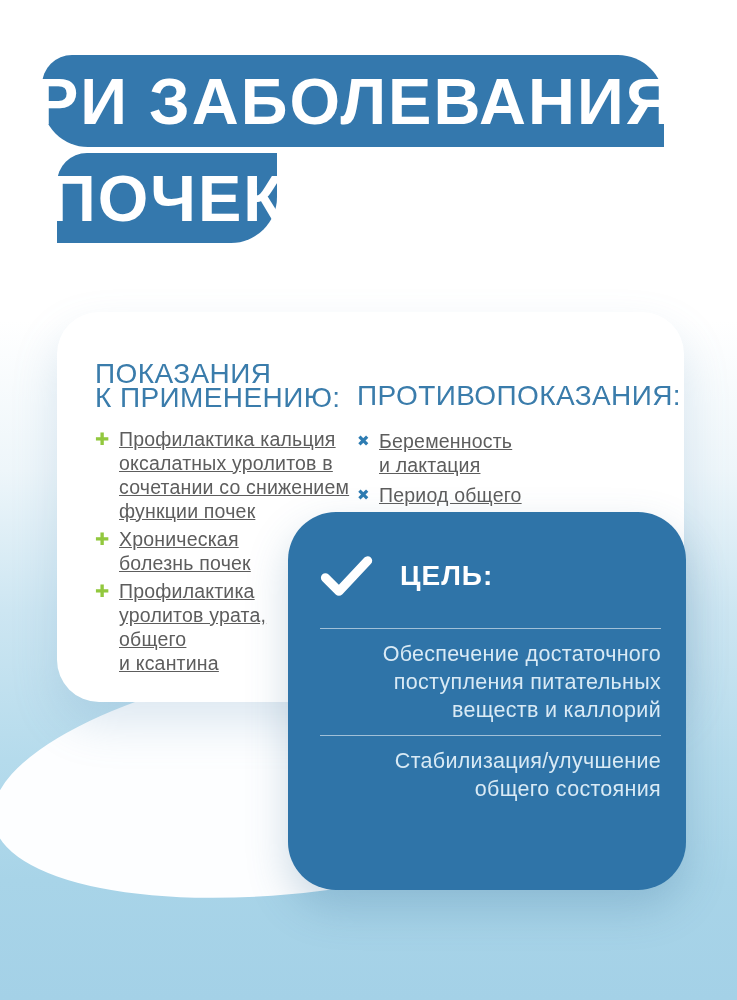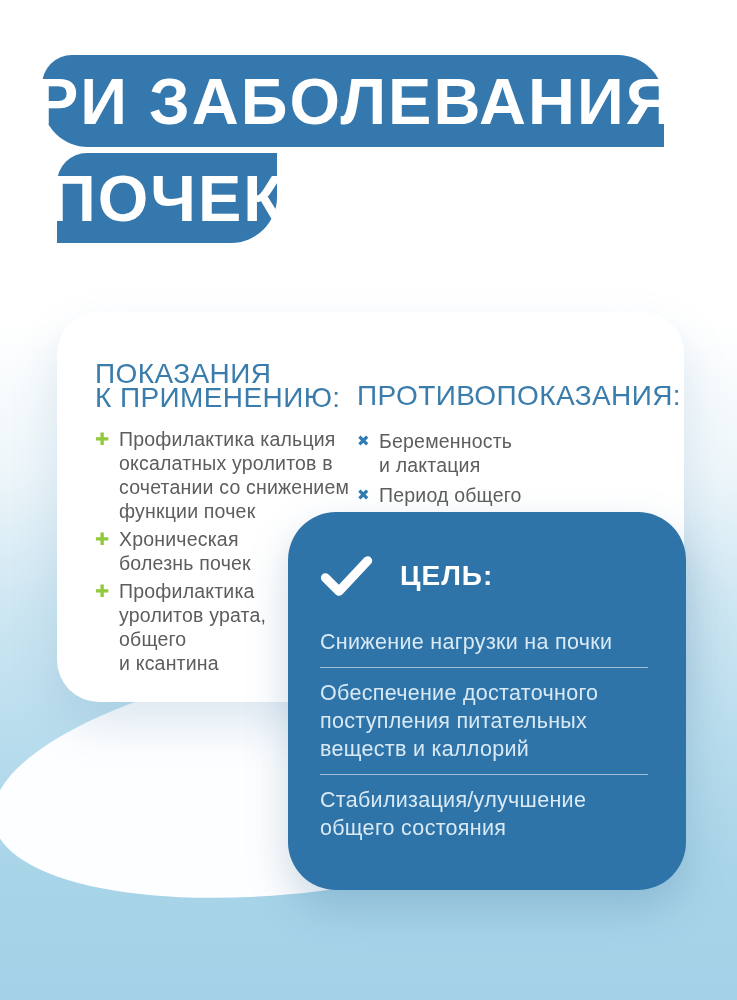--- a/index.html
+++ b/index.html
@@ -45,28 +45,29 @@
   .plus-glyph{
     font-family:"DejaVu Sans",sans-serif;color:var(--plus-green,#92c83e);
     font-size:17px;line-height:24px;width:24px;flex:0 0 24px;font-weight:bold;
   }
   .cross-glyph{
     font-family:"DejaVu Sans",sans-serif;color:var(--cross-blue,#2e7cb2);
     font-size:15px;line-height:24px;width:22px;flex:0 0 22px;font-weight:bold;
   }
   .bitem-text{
     color:var(--text-gray,#5d5d5d);font-size:19.5px;line-height:24px;
-    white-space:pre-line;letter-spacing:.2px;
+    white-space:pre-line;letter-spacing:.2px;text-decoration:underline;
   }
   
   .goal-card{
     position:absolute;left:288px;top:512px;width:398px;height:378px;
     background:var(--goal-blue,#2f74a8);border-radius:48px;
-    box-sizing:border-box;padding:42px 38px 0 32px;
+    box-sizing:border-box;padding:42px 25px 0 32px;
     box-shadow:0 18px 40px rgba(60,110,150,.25);
+    text-align:right;
   }
   .goal-header{display:flex;align-items:center;height:44px;}
   .goal-check{width:54px;height:42px;flex:0 0 54px;}
   .goal-title{color:#ffffff;font-size:28px;font-weight:bold;letter-spacing:1px;margin-left:26px;}
   .goal-list{margin-top:30px;}
   .goal-item{
     color:var(--goal-text,#d9eaf5);font-size:21.5px;line-height:28px;
     white-space:pre-line;letter-spacing:.3px;
   }
   .goal-sep{border:none;border-top:1.5px solid rgba(255,255,255,.55);margin:11px 0;}
@@ -132,21 +133,20 @@
   </div>
 
   <div class="goal-card">
     <div class="goal-header">
       <svg class="goal-check" viewBox="0 0 60 46" aria-hidden="true">
         <path d="M6 25 L21 40 L53 6" fill="none" stroke="#ffffff" stroke-width="10" stroke-linecap="round" stroke-linejoin="round"></path>
       </svg>
       <span class="goal-title">ЦЕЛЬ:</span>
     </div>
     <div class="goal-list">
-      <div class="goal-item">Снижение нагрузки на почки</div>
       <hr class="goal-sep">
       <div class="goal-item">Обеспечение достаточного
 поступления питательных
 веществ и каллорий</div>
       <hr class="goal-sep">
       <div class="goal-item">Стабилизация/улучшение
 общего состояния</div>
     </div>
   </div>
 

